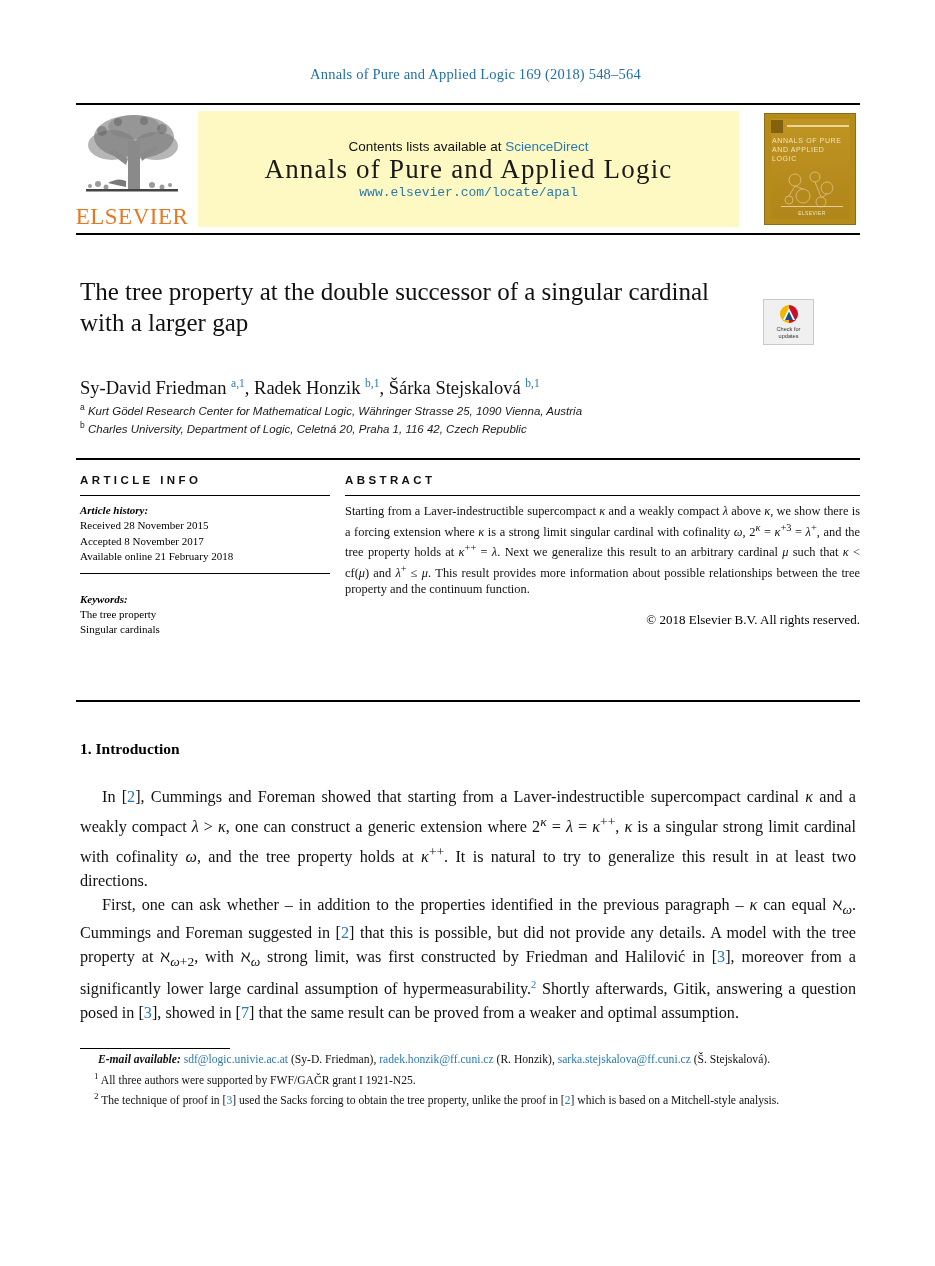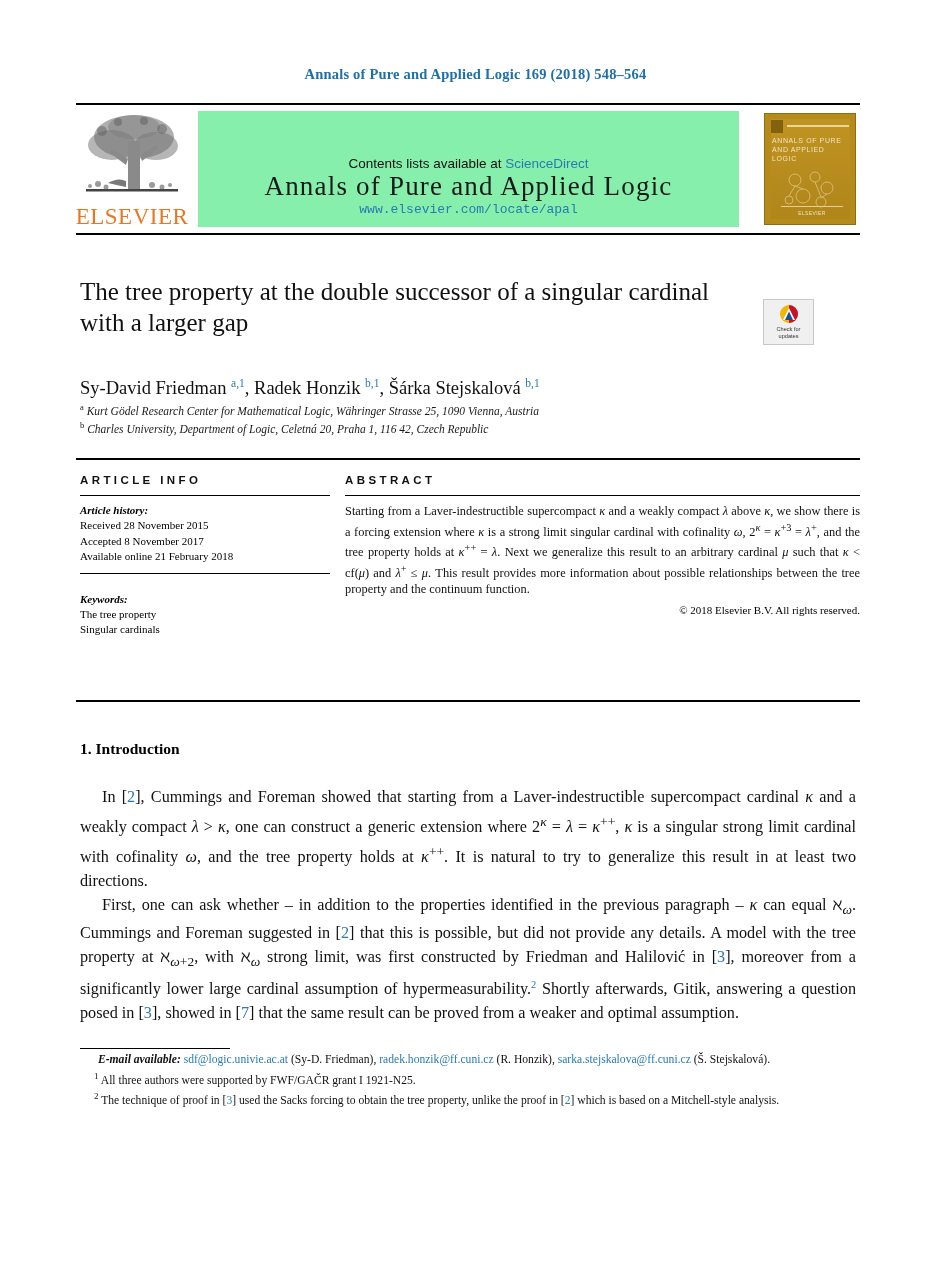--- a/index.html
+++ b/index.html
@@ -21,21 +21,21 @@
     height: 1266px;
     padding: 0;
     box-sizing: border-box;
   }
 
   
   .running-head {
     text-align: center;
     color: #1f6fa8;
     font-family: "Liberation Serif", serif;
-    font-weight: bold;
+    font-weight: normal;
     font-size: 14.5px;
     letter-spacing: .2px;
     position: absolute;
     top: 66px;
     left: 16px;
     right: 0;
   }
 
   
   .masthead {
@@ -64,26 +64,26 @@
   .elsevier-word {
     font-family: "Liberation Serif", serif;
     color: #e87722;
     font-size: 23px;
     letter-spacing: .5px;
     line-height: 1;
     margin-top: 1px;
   }
   .journal-band {
     flex: 1 1 auto;
-    background: #86efac;
+    background: #fef9c3;
     margin: 6px 25px 6px 10px;
     display: flex;
     flex-direction: column;
     align-items: center;
-    justify-content: flex-end;
+    justify-content: center;
     padding: 11px 0 10px 0;
     box-sizing: border-box;
   }
   .contents-line {
     font-size: 13.5px;
     font-family: "Liberation Sans", sans-serif;
     color: #111;
   }
   .contents-line a { color: #2a7ab0; text-decoration: none; }
   .journal-name {
@@ -196,21 +196,21 @@
     color: #333;
     text-align: center;
     margin-top: 2px;
   }
 
   .affiliations {
     position: absolute;
     top: 400px;
     left: 80px;
     width: 740px;
-    font-family: Liberation Serif, serif;
+    font-family: Liberation Sans, sans-serif;
     font-style: italic;
     font-size: 11.5px;
     line-height: 14.5px;
     color: #1a1a1a;
   }
   .affiliations sup { font-size: 8.5px; font-style: normal; }
 
   .rule-thick {
     position: absolute;
     left: 76px;
@@ -249,22 +249,22 @@
   .info-rule { border-top: 1.2px solid #000; margin: 8px 0 0 0; }
 
   .abs-body {
     margin-top: 8px;
     font-size: 12.4px;
     line-height: 15.6px;
     text-align: justify;
     color: #111;
   }
   .abs-copy {
-    margin-top: 7px;
-    font-size: 11px;
+    margin-top: 15px;
+    font-size: 13px;
     text-align: right;
   }
 
   
   .section-title {
     position: absolute;
     top: 740px;
     left: 80px;
     font-family: "Liberation Serif", serif;
     font-size: 15.5px;

